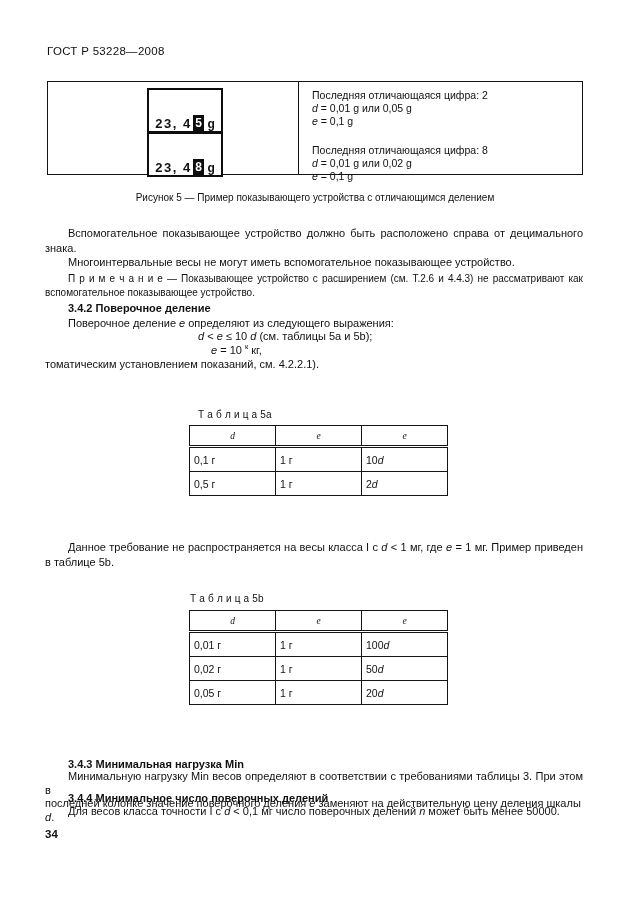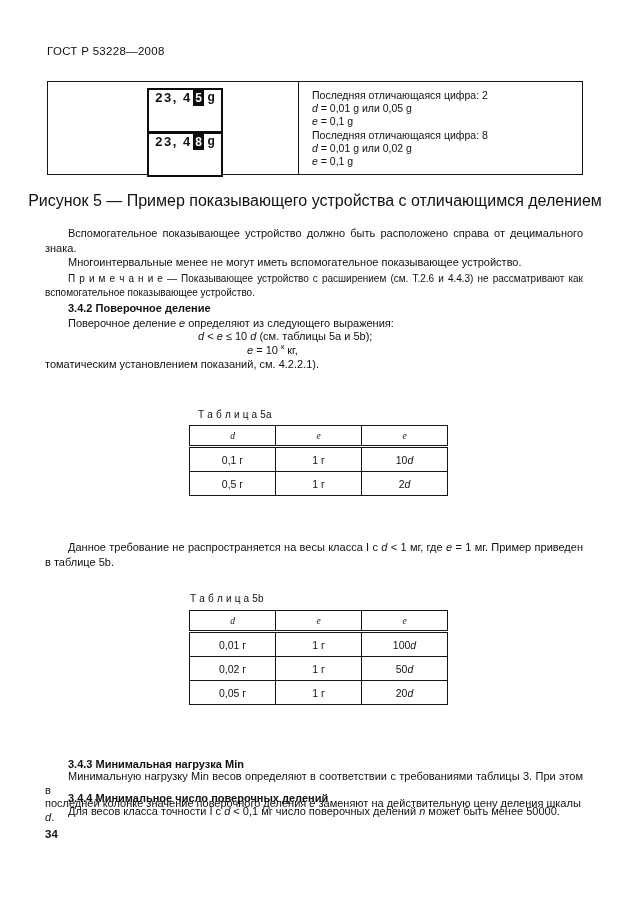--- a/index.html
+++ b/index.html
@@ -11,52 +11,52 @@
   .abs { position:absolute; }
   i { font-style:italic; }
   sup { font-size:7.5px; vertical-align:super; line-height:0; }
 
   .doc-header { left:47px; top:45px; font-size:11.5px; font-weight:normal; letter-spacing:0.3px; }
 
   .figure-box { left:47px; top:81px; width:536px; height:94px; border:1.5px solid #141414;
     box-sizing:border-box; display:flex; }
   .fig-left { width:250px; border-right:1px solid #141414; position:relative; }
   .display { position:absolute; left:99px; width:76px; height:45px; border:2.5px solid #0d0d0d;
-    box-sizing:border-box; background:#fff; display:flex; align-items:flex-start; justify-content:center;
+    box-sizing:border-box; background:#fff; display:flex; align-items:flex-end; justify-content:center;
     font-weight:bold; font-size:13px; letter-spacing:1.5px; white-space:nowrap; }
   #display-1 { top:6px; }
   #display-2 { top:50px; }
   .display .inv { background:#0d0d0d; color:#ffffff; letter-spacing:0; padding:1px 2.5px;
     margin:0 1px 0 1px; font-size:12px; }
   .display .unit { letter-spacing:0; margin-left:2px; font-size:12px; }
   .fig-right { flex:1; padding:7px 0 0 13px; font-size:10.5px; line-height:13px; }
-  .ann-block + .ann-block { margin-top:1px; }
+  .ann-block + .ann-block { margin-top:16px; }
 
-  .caption { left:0; top:192px; width:630px; text-align:center; font-size:16px; }
+  .caption { left:0; top:192px; width:630px; text-align:center; font-size:10px; }
 
   .para { left:45px; width:538px; font-size:11px; line-height:14.5px; }
   .indent { text-indent:23px; }
   .jl { text-align:justify; text-align-last:justify; }
   .bold { font-weight:bold; }
   .note { font-size:10px; line-height:13.5px; }
 
   .formula { font-size:11px; white-space:nowrap; }
   #formula-1 { left:198px; top:330px; }
-  #formula-2 { left:211px; top:344px;margin-left:36px; }
+  #formula-2 { left:211px; top:344px; }
 
   .tbl-title { font-size:10px; letter-spacing:0.2px; }
   #tbl5a-title { left:198px; top:409px; }
   #tbl5b-title { left:190px; top:593px; }
   table.gtable { border-collapse:collapse; border:1.5px solid #141414; background:#fff; }
   #table-5a { left:189px; top:425px; }
   #table-5b { left:189px; top:610px; }
   table.gtable th { width:83px; height:17px; border:1px solid #141414; border-bottom:3px double #141414;
     font-weight:normal; font-style:italic; font-size:9.5px; text-align:center;
     font-family:"Liberation Serif", serif; }
-  table.gtable td { height:23px; border:1px solid #141414; font-size:10.5px; text-align:center;
+  table.gtable td { height:23px; border:1px solid #141414; font-size:10.5px; 
     padding:0 4px; }
 
   .page-number { left:45px; top:828px; font-size:11.5px; font-weight:bold; }
 </style>
 </head>
 <body>
 
 <div class="abs doc-header">ГОСТ Р 53228—2008</div>
 
 <div class="abs figure-box">
@@ -85,21 +85,21 @@
     </div>
   </div>
 </div>
 
 <div class="abs caption">Рисунок 5 — Пример показывающего устройства с отличающимся делением</div>
 
 <div class="abs para" style="top:226px">
   <div class="indent jl">Вспомогательное показывающее устройство должно быть расположено справа от децимального</div>
   <div>знака.</div>
 </div>
-<div class="abs para indent" style="top:255px">Многоинтервальные менее не могут иметь вспомогательное показывающее устройство.</div>
+<div class="abs para indent" style="top:255px">Многоинтервальные весы не могут иметь вспомогательное показывающее устройство.</div>
 <div class="abs para note" style="top:272px">
   <div class="indent jl">П р и м е ч а н и е — Показывающее устройство с расширением (см. Т.2.6 и 4.4.3) не рассматривают как</div>
   <div>вспомогательное показывающее устройство.</div>
 </div>
 
 <div class="abs para indent bold" style="top:301px">3.4.2 Поверочное деление</div>
 <div class="abs para indent" style="top:316px">Поверочное деление <i>e</i> определяют из следующего выражения:</div>
 <div class="abs formula" id="formula-1"><i>d</i> &lt; <i>e</i> ≤ 10 <i>d</i>  (см. таблицы 5а и 5b);</div>
 <div class="abs formula" id="formula-2"><i>e</i> = 10 <sup>к</sup>  кг,</div>
 <div class="abs para" style="top:357px">

